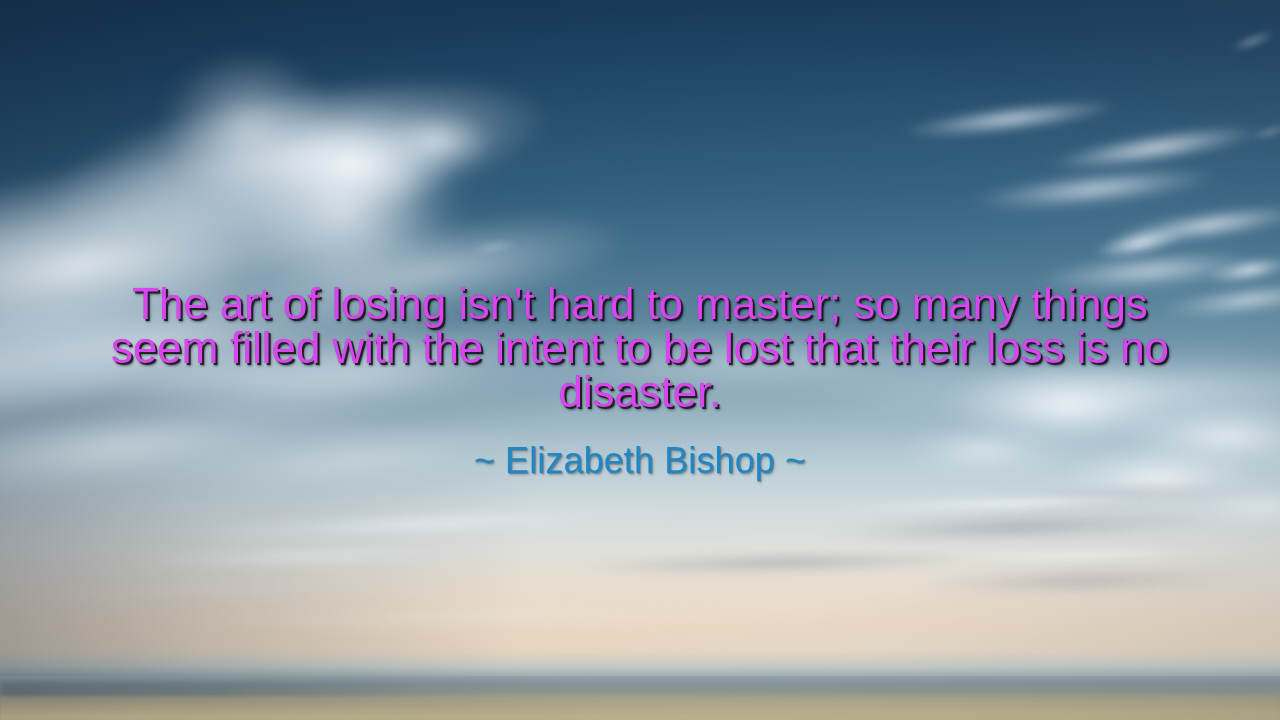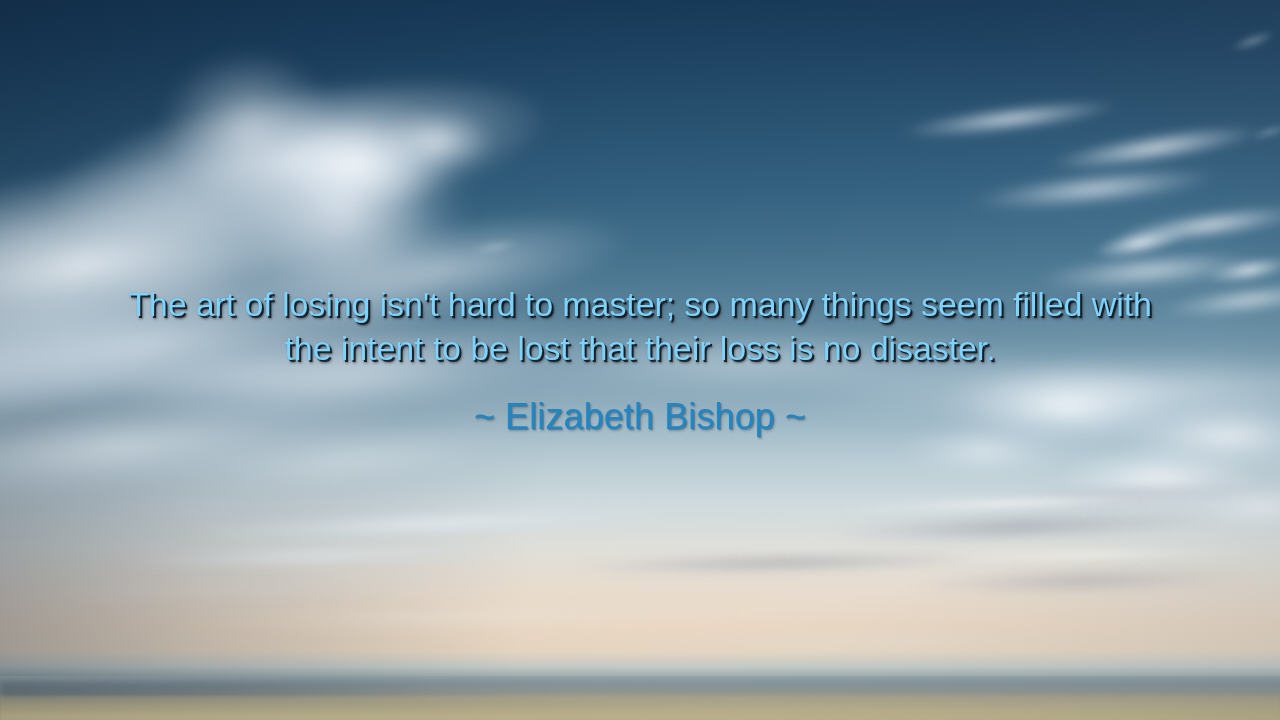--- a/index.html
+++ b/index.html
@@ -361,22 +361,22 @@
     display:flex;
     flex-direction:column;
     align-items:center;
     justify-content:flex-start;
     padding-top:282px;
   }
 
   .quote-text {
     width:1060px;
     text-align:center;
-    color:#7dd3fc;
-    font-size:34px;
+    color:#d946ef;
+    font-size:44px;
     line-height:44px;
     font-weight:400;
     letter-spacing:-0.1px;
     text-shadow:
       2px 2px 0px rgba(22,22,26,0.88),
       2.5px 2.5px 2.5px rgba(18,18,22,0.55),
       0 0 1px rgba(40,40,48,0.45);
     white-space:pre-wrap;
   }
 

